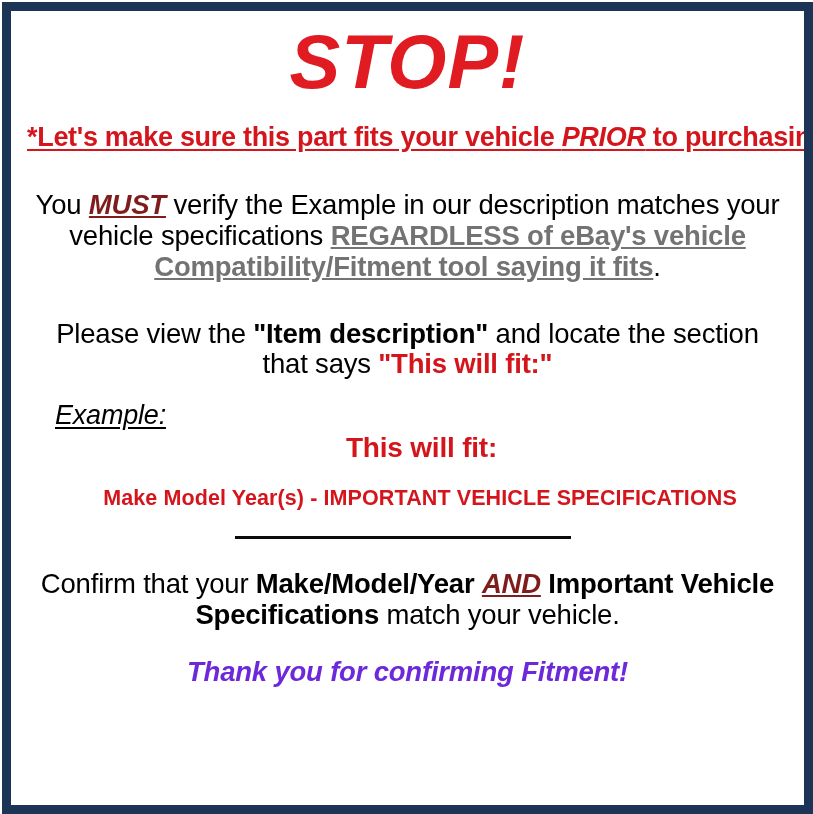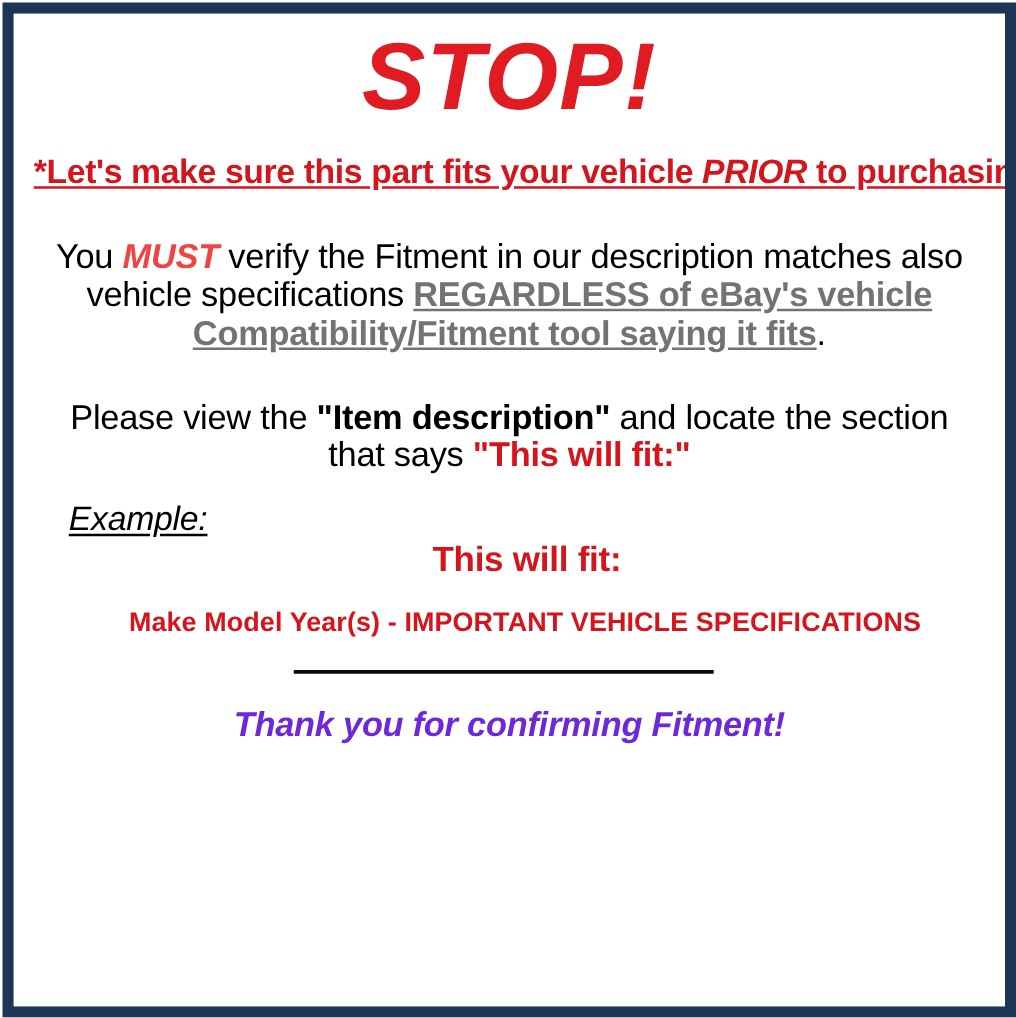--- a/index.html
+++ b/index.html
@@ -76,23 +76,24 @@
     font-size: 27.5px;
     margin: 0;
     padding: 0 6px;
   }
   .p-must { margin-top: 38px; }
   .p-view { margin-top: 36px; }
   .p-confirm { margin-top: 30px; }
   .p-vin { margin-top: 35px; }
 
   .redbi-u {
-    color: #ef4444;
+    color: #7f1d1d;
     font-weight: bold;
     font-style: italic;
+    text-decoration: underline;
     text-underline-offset: 2px;
   }
   .redb-u {
     color: #737373;
     font-weight: bold;
     text-decoration: underline;
     text-underline-offset: 2px;
   }
   .redb { color: #d4151c; font-weight: bold; }
   .blackb { font-weight: bold; color: #000; }
@@ -157,38 +158,41 @@
   <div class="frame">
     <div class="inner">
 
       <div class="stop">STOP!</div>
 
       <div class="t tagline">
         <span>*Let's make sure this part fits your vehicle </span><span class="it">PRIOR</span><span> to purchasing*</span>
       </div>
 
       <p class="t para p-must">
-        <span>You </span><span class="redbi-u">MUST</span><span> verify the Fitment in our description matches also vehicle specifications </span><span class="redb-u">REGARDLESS of eBay's vehicle Compatibility/Fitment tool saying it fits</span><span>.</span>
+        <span>You </span><span class="redbi-u">MUST</span><span> verify the Example in our description matches your vehicle specifications </span><span class="redb-u">REGARDLESS of eBay's vehicle Compatibility/Fitment tool saying it fits</span><span>.</span>
       </p>
 
       <p class="t para p-view">
         <span>Please view the </span><span class="blackb">"Item description"</span><span> and locate the section that says </span><span class="redb">"This will fit:"</span>
       </p>
 
       <div class="example-block">
         <div>
           <span class="t example-label">Example:</span>
         </div>
         <div class="t example-fit" style="text-align:center;">This will fit:</div>
         <div class="t example-spec" style="text-align:center;">Make Model Year(s) - IMPORTANT VEHICLE SPECIFICATIONS</div>
       </div>
 
       <div class="divider-wrap">
         <div class="divider"></div>
       </div>
 
+      <p class="t para p-confirm">
+        <span>Confirm that your </span><span class="blackb">Make/Model/Year</span><span> </span><span class="redbi-u">AND</span><span> </span><span class="blackb">Important Vehicle Specifications</span><span> match your vehicle.</span>
+      </p>
 
 
       <div class="t thanks">Thank you for confirming Fitment!</div>
 
     </div>
   </div>
 </div>
 
 </body></html>

